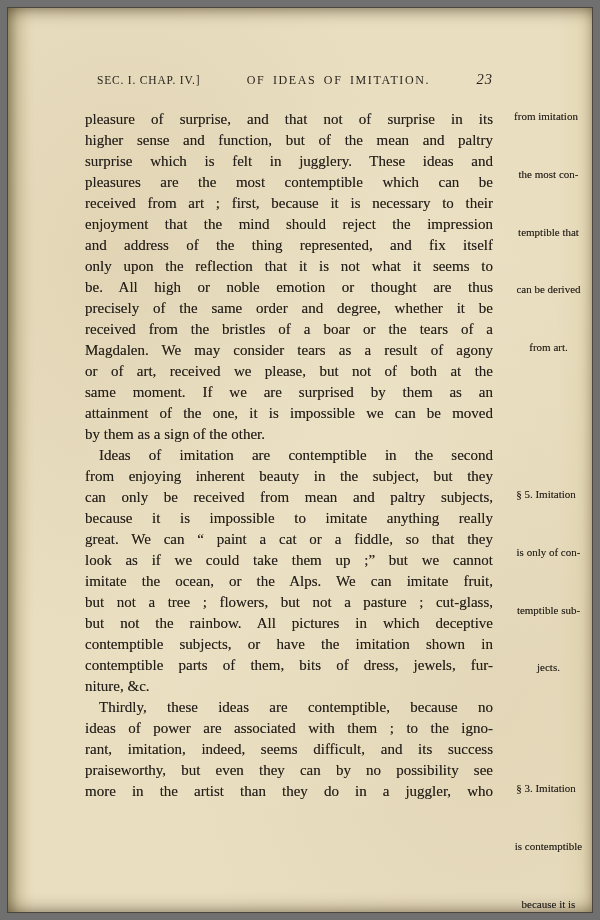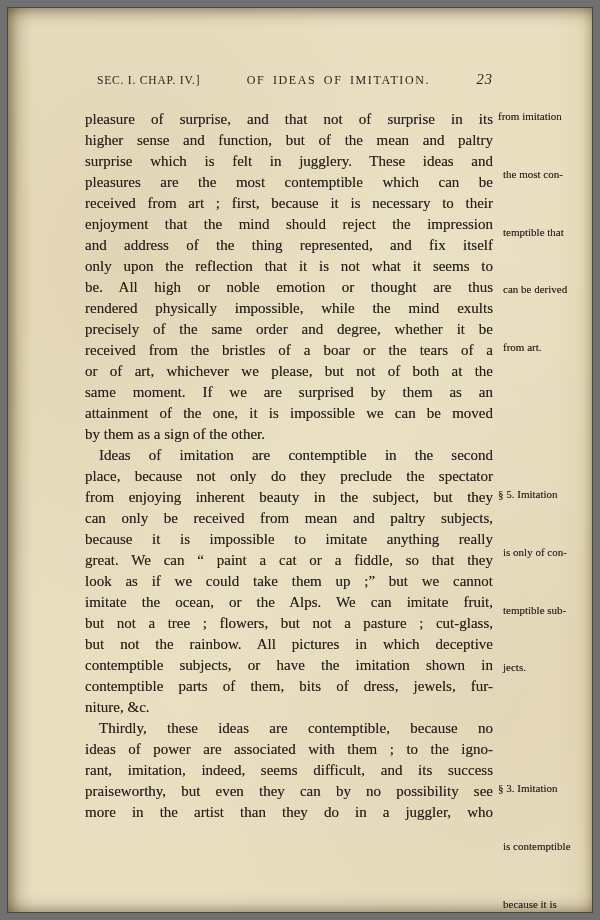--- a/index.html
+++ b/index.html
@@ -73,20 +73,21 @@
   .margin-notes {
     position: absolute;
     left: 490px; top: 0; width: 96px; height: 100%;
   }
   .margin-note {
     position: absolute;
     left: 0; width: 96px;
     font-size: 11px;
     line-height: 13.8px;
     text-shadow: 0 0 0.3px rgba(45,35,25,0.5);
+    text-align: center;
   }
   .note-line { white-space: nowrap; }
   .note-line.cont { padding-left: 5px; margin-top: 44px; }
 </style>
 </head>
 <body>
 
 <div class="scan">
   <div class="page">
 
@@ -100,31 +101,30 @@
         <div class="para">
           <div class="line">pleasure of surprise, and that not of surprise in its</div>
           <div class="line">higher sense and function, but of the mean and paltry</div>
           <div class="line">surprise which is felt in jugglery.  These ideas and</div>
           <div class="line">pleasures are the most contemptible which can be</div>
           <div class="line">received from art ; first, because it is necessary to their</div>
           <div class="line">enjoyment that the mind should reject the impression</div>
           <div class="line">and address of the thing represented, and fix itself</div>
           <div class="line">only upon the reflection that it is not what it seems to</div>
           <div class="line">be.  All high or noble emotion or thought are thus</div>
-          <div class="line">rendered physically impossible, while the mind exults</div>
           <div class="line">precisely of the same order and degree, whether it be</div>
           <div class="line">received from the bristles of a boar or the tears of a</div>
-          <div class="line">or of art, whichever we please, but not of both at the</div>
+          <div class="line">Magdalen.  We may consider tears as a result of agony</div>
+          <div class="line">or of art, received we please, but not of both at the</div>
           <div class="line">same moment.  If we are surprised by them as an</div>
           <div class="line">attainment of the one, it is impossible we can be moved</div>
           <div class="line last">by them as a sign of the other.</div>
         </div>
         <div class="para">
           <div class="line first">Ideas of imitation are contemptible in the second</div>
-          <div class="line">place, because not only do they preclude the spectator</div>
           <div class="line">from enjoying inherent beauty in the subject, but they</div>
           <div class="line">can only be received from mean and paltry subjects,</div>
           <div class="line">because it is impossible to imitate anything really</div>
           <div class="line">great.  We can “ paint a cat or a fiddle, so that they</div>
           <div class="line">look as if we could take them up ;” but we cannot</div>
           <div class="line">imitate the ocean, or the Alps.  We can imitate fruit,</div>
           <div class="line">but not a tree ; flowers, but not a pasture ; cut-glass,</div>
           <div class="line">but not the rainbow.  All pictures in which deceptive</div>
           <div class="line">contemptible subjects, or have the imitation shown in</div>
           <div class="line">contemptible parts of them, bits of dress, jewels, fur-</div>

